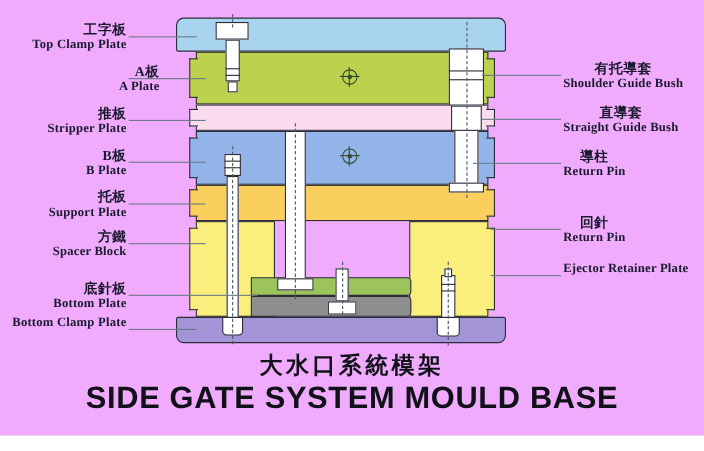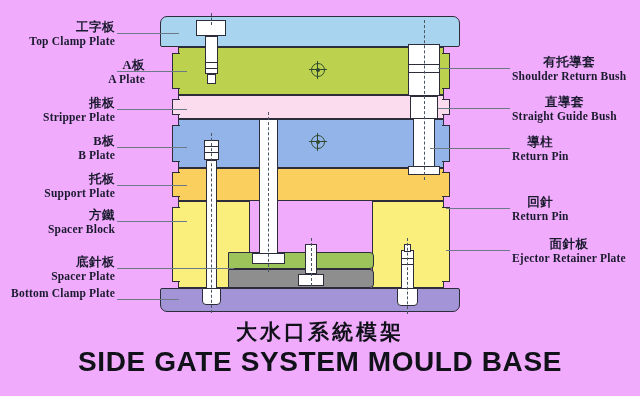--- a/index.html
+++ b/index.html
@@ -175,44 +175,43 @@
     <div class="lbl left" style="right:525px;top:173px;">
       <span class="cn">托板</span>
       <span class="en">Support Plate</span>
     </div>
     <div class="lbl left" style="right:525px;top:209px;">
       <span class="cn">方鐵</span>
       <span class="en">Spacer Block</span>
     </div>
     <div class="lbl left" style="right:525px;top:256px;">
       <span class="cn">底針板</span>
-      <span class="en">Spacer Plate</span>
+      <span class="en">Bottom Plate</span>
     </div>
     <div class="lbl left" style="right:525px;top:287px;">
       <span class="en">Bottom Clamp Plate</span>
     </div>
 
     <div class="lbl right" style="left:512px;top:56px;">
       <span class="cn">有托導套</span>
-      <span class="en">Shoulder Return Bush</span>
+      <span class="en">Shoulder Guide Bush</span>
     </div>
     <div class="lbl right" style="left:512px;top:96px;">
       <span class="cn">直導套</span>
       <span class="en">Straight Guide Bush</span>
     </div>
     <div class="lbl right" style="left:512px;top:136px;">
       <span class="cn">導柱</span>
       <span class="en">Return Pin</span>
     </div>
     <div class="lbl right" style="left:512px;top:196px;">
       <span class="cn">回針</span>
       <span class="en">Return Pin</span>
     </div>
     <div class="lbl right" style="left:512px;top:238px;">
-      <span class="cn">面針板</span>
       <span class="en">Ejector Retainer Plate</span>
     </div>
 
     <div id="title" style="top:318px;">
       <div class="cn">大水口系統模架</div>
       <div class="en">SIDE GATE SYSTEM MOULD BASE</div>
     </div>
 
   </div>
 </div>

